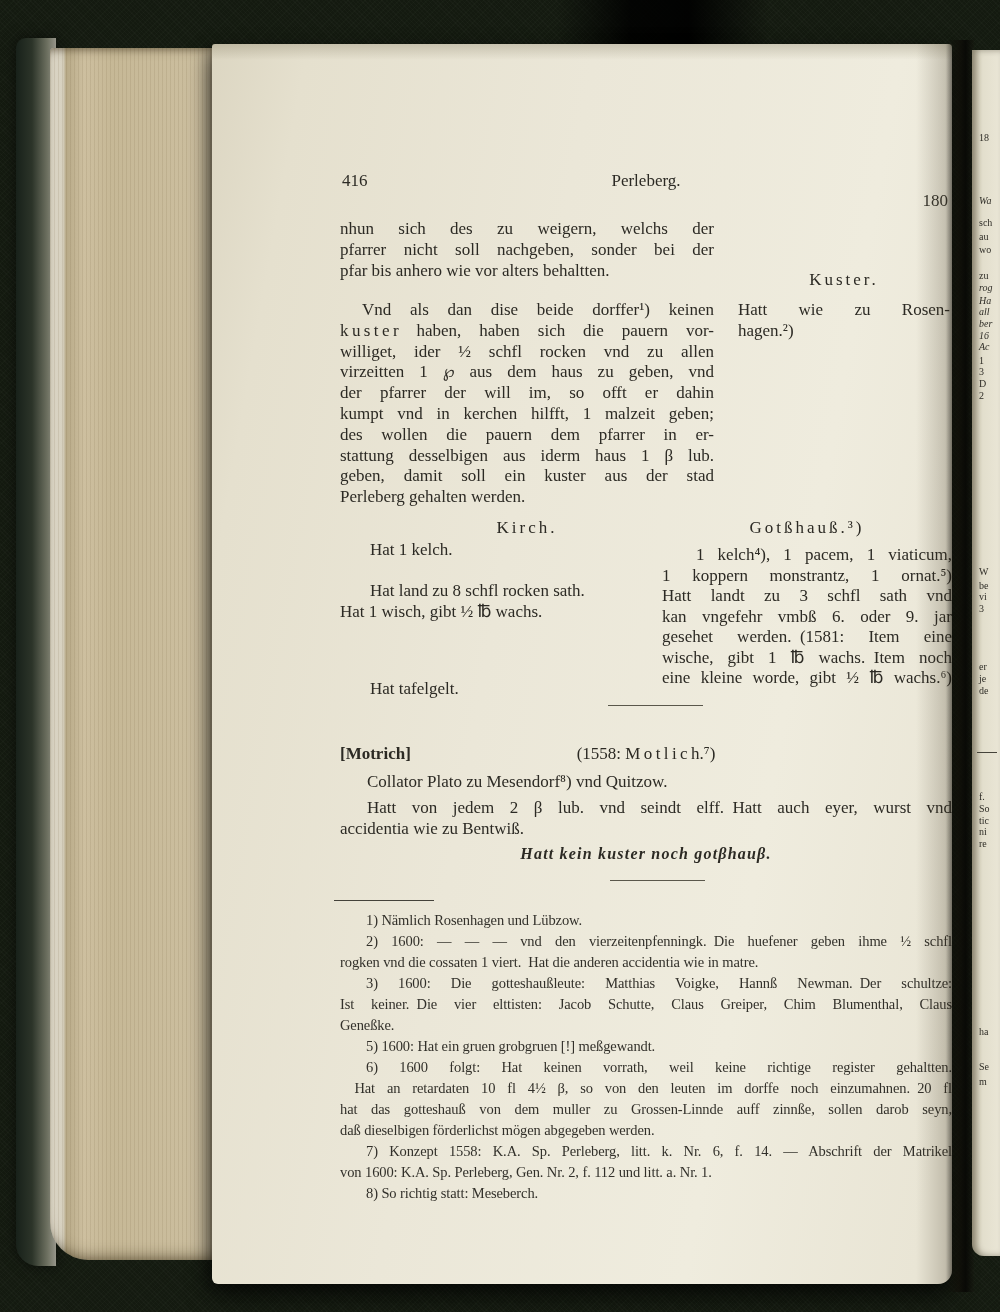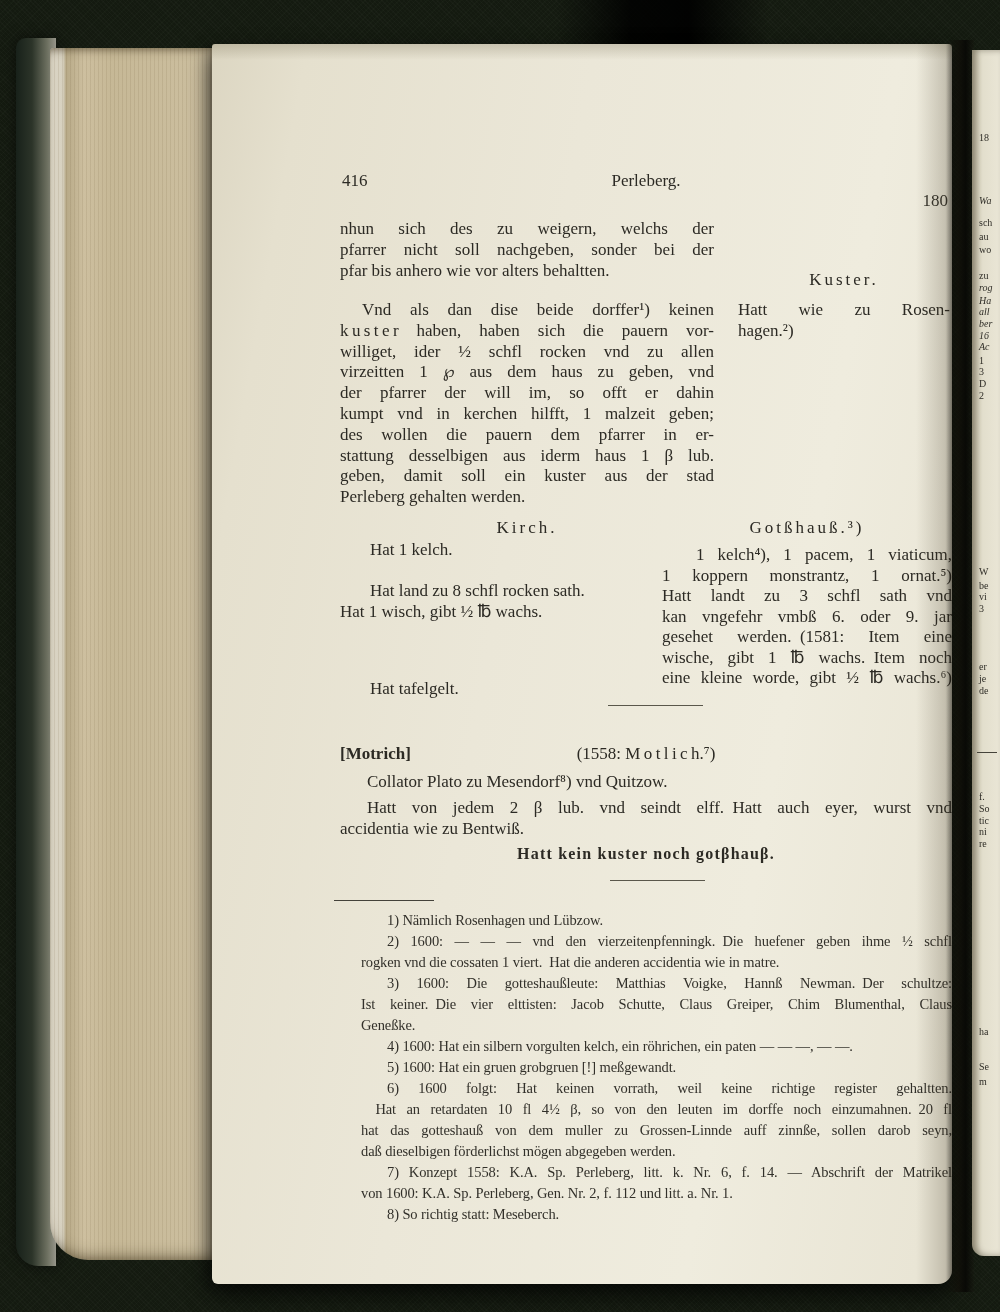--- a/index.html
+++ b/index.html
@@ -80,25 +80,25 @@
   .div1{top:661px;left:268px;width:95px;}
   .div2{top:836px;left:270px;width:95px;}
   .fnsep{top:856px;left:-6px;width:100px;border-top:1.5px solid #44423a;height:0;}
 
   .motrich-row{top:700px;left:0;width:612px;}
   .mot-name{position:absolute;left:0;font-weight:bold;}
   .mot-head{display:block;text-align:center;}
   .collator{top:728px;left:0;width:612px;text-indent:27px;}
   .mpara{top:753px;left:0;width:612px;}
   .mpara .tline{line-height:21px;}
-  .inote{top:801px;left:0;width:612px;text-align:center;font-weight:600;letter-spacing:1.2px;font-size:16px;}
+  .inote{top:801px;left:0;width:612px;text-align:center;font-style:italic;font-weight:600;letter-spacing:1.2px;font-size:16px;}
 
   .fnotes{top:866px;left:0;width:612px;font-size:14.5px;line-height:21px;letter-spacing:-0.1px;color:#32302a;}
   .fnote{position:relative;}
-  .fnote .tline{line-height:21px;margin-left:21px;}
+  .fnote .tline{line-height:21px;}
   .fnote .tline:first-child{text-indent:26px;}
 </style>
 </head>
 <body>
 
 <div class="scan">
   <div class="top-shadow"></div>
   <div class="cover"></div>
   <div class="stack"></div>
 
@@ -174,23 +174,20 @@
             <div class="tline">1) Nämlich Rosenhagen und Lübzow.</div>
           </div>
         <div class="fnote justify">
             <div class="tline">2) 1600: — — — vnd den vierzeitenpfenningk. Die huefener geben ihme ½ schfl</div>
             <div class="tline">rogken vnd die cossaten 1 viert. Hat die anderen accidentia wie in matre.</div>
           </div>
         <div class="fnote justify">
             <div class="tline">3) 1600: Die gotteshaußleute: Matthias Voigke, Hannß Newman. Der schultze:</div>
             <div class="tline">Ist keiner. Die vier elttisten: Jacob Schutte, Claus Greiper, Chim Blumenthal, Claus</div>
             <div class="tline">Geneßke.</div>
-          </div>
-        <div class="fnote justify">
-            <div class="tline">4) 1600: Hat ein silbern vorgulten kelch, ein röhrichen, ein paten — — —, — —.</div>
           </div>
         <div class="fnote justify">
             <div class="tline">5) 1600: Hat ein gruen grobgruen [!] meßgewandt.</div>
           </div>
         <div class="fnote justify">
             <div class="tline">6) 1600 folgt: Hat keinen vorrath, weil keine richtige register gehaltten.</div>
             <div class="tline"> Hat an retardaten 10 fl 4½ β, so von den leuten im dorffe noch einzumahnen. 20 fl</div>
             <div class="tline">hat das gotteshauß von dem muller zu Grossen-Linnde auff zinnße, sollen darob seyn,</div>
             <div class="tline">daß dieselbigen förderlichst mögen abgegeben werden.</div>
           </div>

